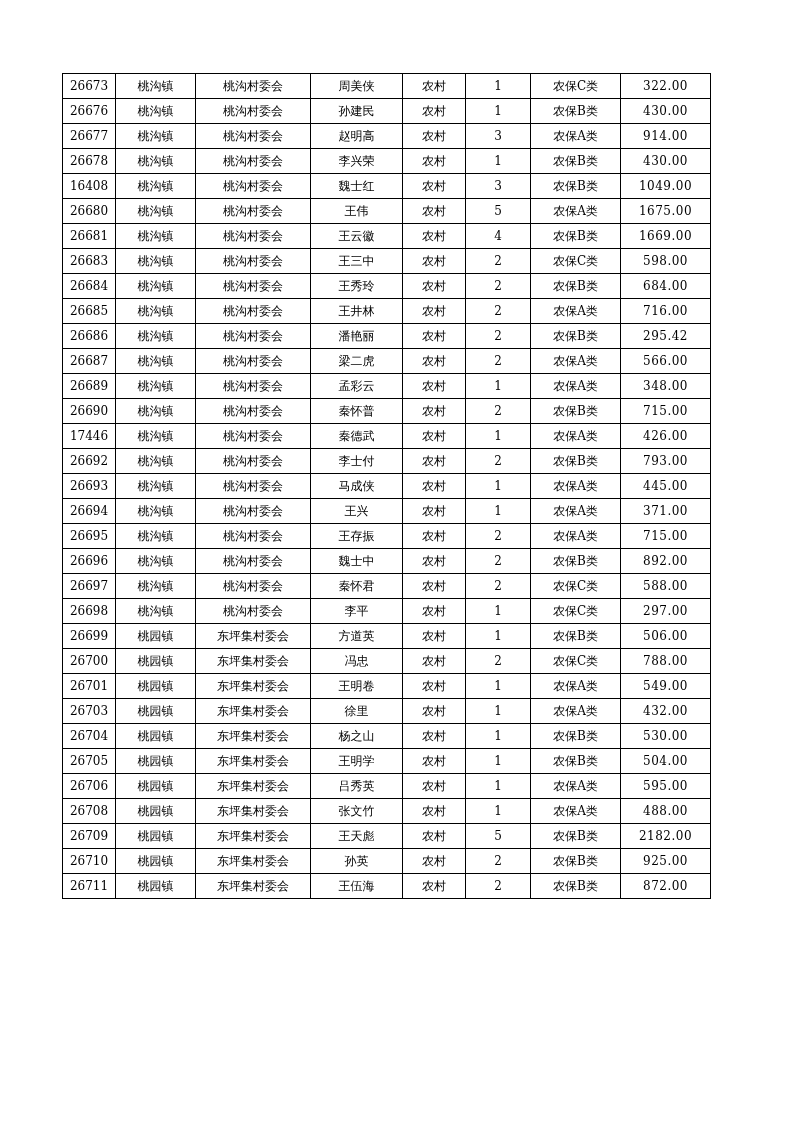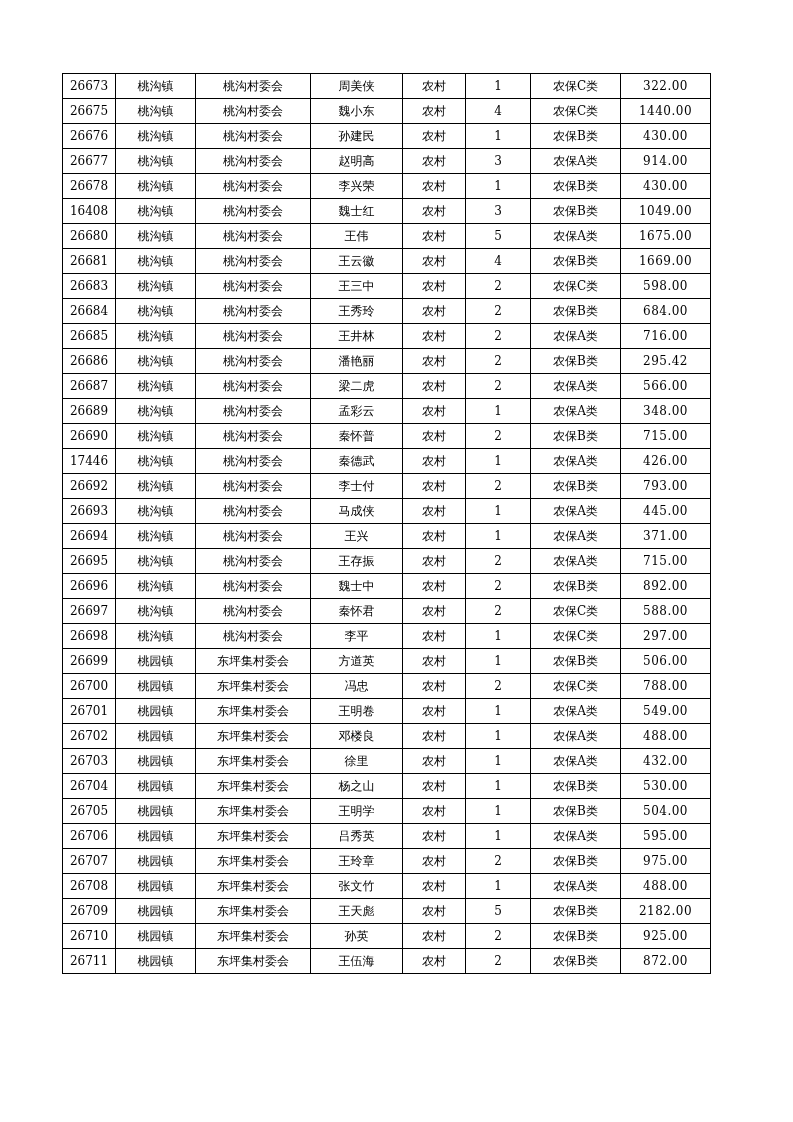--- a/index.html
+++ b/index.html
@@ -66,86 +66,76 @@
           <td class="col0">26673</td>
           <td class="col1">桃沟镇</td>
           <td class="col2">桃沟村委会</td>
           <td class="col3">周美侠</td>
           <td class="col4">农村</td>
           <td class="col5">1</td>
           <td class="col6">农保C类</td>
           <td class="col7">322.00</td>
         </tr>
         <tr>
-          <td class="col0">26675</td>
-          <td class="col1">桃沟镇</td>
-          <td class="col2">桃沟村委会</td>
-          <td class="col3">魏小东</td>
+          <td class="col0">26676</td>
+          <td class="col1">桃沟镇</td>
+          <td class="col2">桃沟村委会</td>
+          <td class="col3">孙建民</td>
+          <td class="col4">农村</td>
+          <td class="col5">1</td>
+          <td class="col6">农保B类</td>
+          <td class="col7">430.00</td>
+        </tr>
+        <tr>
+          <td class="col0">26677</td>
+          <td class="col1">桃沟镇</td>
+          <td class="col2">桃沟村委会</td>
+          <td class="col3">赵明高</td>
+          <td class="col4">农村</td>
+          <td class="col5">3</td>
+          <td class="col6">农保A类</td>
+          <td class="col7">914.00</td>
+        </tr>
+        <tr>
+          <td class="col0">26678</td>
+          <td class="col1">桃沟镇</td>
+          <td class="col2">桃沟村委会</td>
+          <td class="col3">李兴荣</td>
+          <td class="col4">农村</td>
+          <td class="col5">1</td>
+          <td class="col6">农保B类</td>
+          <td class="col7">430.00</td>
+        </tr>
+        <tr>
+          <td class="col0">16408</td>
+          <td class="col1">桃沟镇</td>
+          <td class="col2">桃沟村委会</td>
+          <td class="col3">魏士红</td>
+          <td class="col4">农村</td>
+          <td class="col5">3</td>
+          <td class="col6">农保B类</td>
+          <td class="col7">1049.00</td>
+        </tr>
+        <tr>
+          <td class="col0">26680</td>
+          <td class="col1">桃沟镇</td>
+          <td class="col2">桃沟村委会</td>
+          <td class="col3">王伟</td>
+          <td class="col4">农村</td>
+          <td class="col5">5</td>
+          <td class="col6">农保A类</td>
+          <td class="col7">1675.00</td>
+        </tr>
+        <tr>
+          <td class="col0">26681</td>
+          <td class="col1">桃沟镇</td>
+          <td class="col2">桃沟村委会</td>
+          <td class="col3">王云徽</td>
           <td class="col4">农村</td>
           <td class="col5">4</td>
-          <td class="col6">农保C类</td>
-          <td class="col7">1440.00</td>
-        </tr>
-        <tr>
-          <td class="col0">26676</td>
-          <td class="col1">桃沟镇</td>
-          <td class="col2">桃沟村委会</td>
-          <td class="col3">孙建民</td>
-          <td class="col4">农村</td>
-          <td class="col5">1</td>
-          <td class="col6">农保B类</td>
-          <td class="col7">430.00</td>
-        </tr>
-        <tr>
-          <td class="col0">26677</td>
-          <td class="col1">桃沟镇</td>
-          <td class="col2">桃沟村委会</td>
-          <td class="col3">赵明高</td>
-          <td class="col4">农村</td>
-          <td class="col5">3</td>
-          <td class="col6">农保A类</td>
-          <td class="col7">914.00</td>
-        </tr>
-        <tr>
-          <td class="col0">26678</td>
-          <td class="col1">桃沟镇</td>
-          <td class="col2">桃沟村委会</td>
-          <td class="col3">李兴荣</td>
-          <td class="col4">农村</td>
-          <td class="col5">1</td>
-          <td class="col6">农保B类</td>
-          <td class="col7">430.00</td>
-        </tr>
-        <tr>
-          <td class="col0">16408</td>
-          <td class="col1">桃沟镇</td>
-          <td class="col2">桃沟村委会</td>
-          <td class="col3">魏士红</td>
-          <td class="col4">农村</td>
-          <td class="col5">3</td>
-          <td class="col6">农保B类</td>
-          <td class="col7">1049.00</td>
-        </tr>
-        <tr>
-          <td class="col0">26680</td>
-          <td class="col1">桃沟镇</td>
-          <td class="col2">桃沟村委会</td>
-          <td class="col3">王伟</td>
-          <td class="col4">农村</td>
-          <td class="col5">5</td>
-          <td class="col6">农保A类</td>
-          <td class="col7">1675.00</td>
-        </tr>
-        <tr>
-          <td class="col0">26681</td>
-          <td class="col1">桃沟镇</td>
-          <td class="col2">桃沟村委会</td>
-          <td class="col3">王云徽</td>
-          <td class="col4">农村</td>
-          <td class="col5">4</td>
           <td class="col6">农保B类</td>
           <td class="col7">1669.00</td>
         </tr>
         <tr>
           <td class="col0">26683</td>
           <td class="col1">桃沟镇</td>
           <td class="col2">桃沟村委会</td>
           <td class="col3">王三中</td>
           <td class="col4">农村</td>
           <td class="col5">2</td>
@@ -316,30 +306,20 @@
           <td class="col0">26701</td>
           <td class="col1">桃园镇</td>
           <td class="col2">东坪集村委会</td>
           <td class="col3">王明卷</td>
           <td class="col4">农村</td>
           <td class="col5">1</td>
           <td class="col6">农保A类</td>
           <td class="col7">549.00</td>
         </tr>
         <tr>
-          <td class="col0">26702</td>
-          <td class="col1">桃园镇</td>
-          <td class="col2">东坪集村委会</td>
-          <td class="col3">邓楼良</td>
-          <td class="col4">农村</td>
-          <td class="col5">1</td>
-          <td class="col6">农保A类</td>
-          <td class="col7">488.00</td>
-        </tr>
-        <tr>
           <td class="col0">26703</td>
           <td class="col1">桃园镇</td>
           <td class="col2">东坪集村委会</td>
           <td class="col3">徐里</td>
           <td class="col4">农村</td>
           <td class="col5">1</td>
           <td class="col6">农保A类</td>
           <td class="col7">432.00</td>
         </tr>
         <tr>
@@ -364,30 +344,20 @@
         </tr>
         <tr>
           <td class="col0">26706</td>
           <td class="col1">桃园镇</td>
           <td class="col2">东坪集村委会</td>
           <td class="col3">吕秀英</td>
           <td class="col4">农村</td>
           <td class="col5">1</td>
           <td class="col6">农保A类</td>
           <td class="col7">595.00</td>
-        </tr>
-        <tr>
-          <td class="col0">26707</td>
-          <td class="col1">桃园镇</td>
-          <td class="col2">东坪集村委会</td>
-          <td class="col3">王玲章</td>
-          <td class="col4">农村</td>
-          <td class="col5">2</td>
-          <td class="col6">农保B类</td>
-          <td class="col7">975.00</td>
         </tr>
         <tr>
           <td class="col0">26708</td>
           <td class="col1">桃园镇</td>
           <td class="col2">东坪集村委会</td>
           <td class="col3">张文竹</td>
           <td class="col4">农村</td>
           <td class="col5">1</td>
           <td class="col6">农保A类</td>
           <td class="col7">488.00</td>

